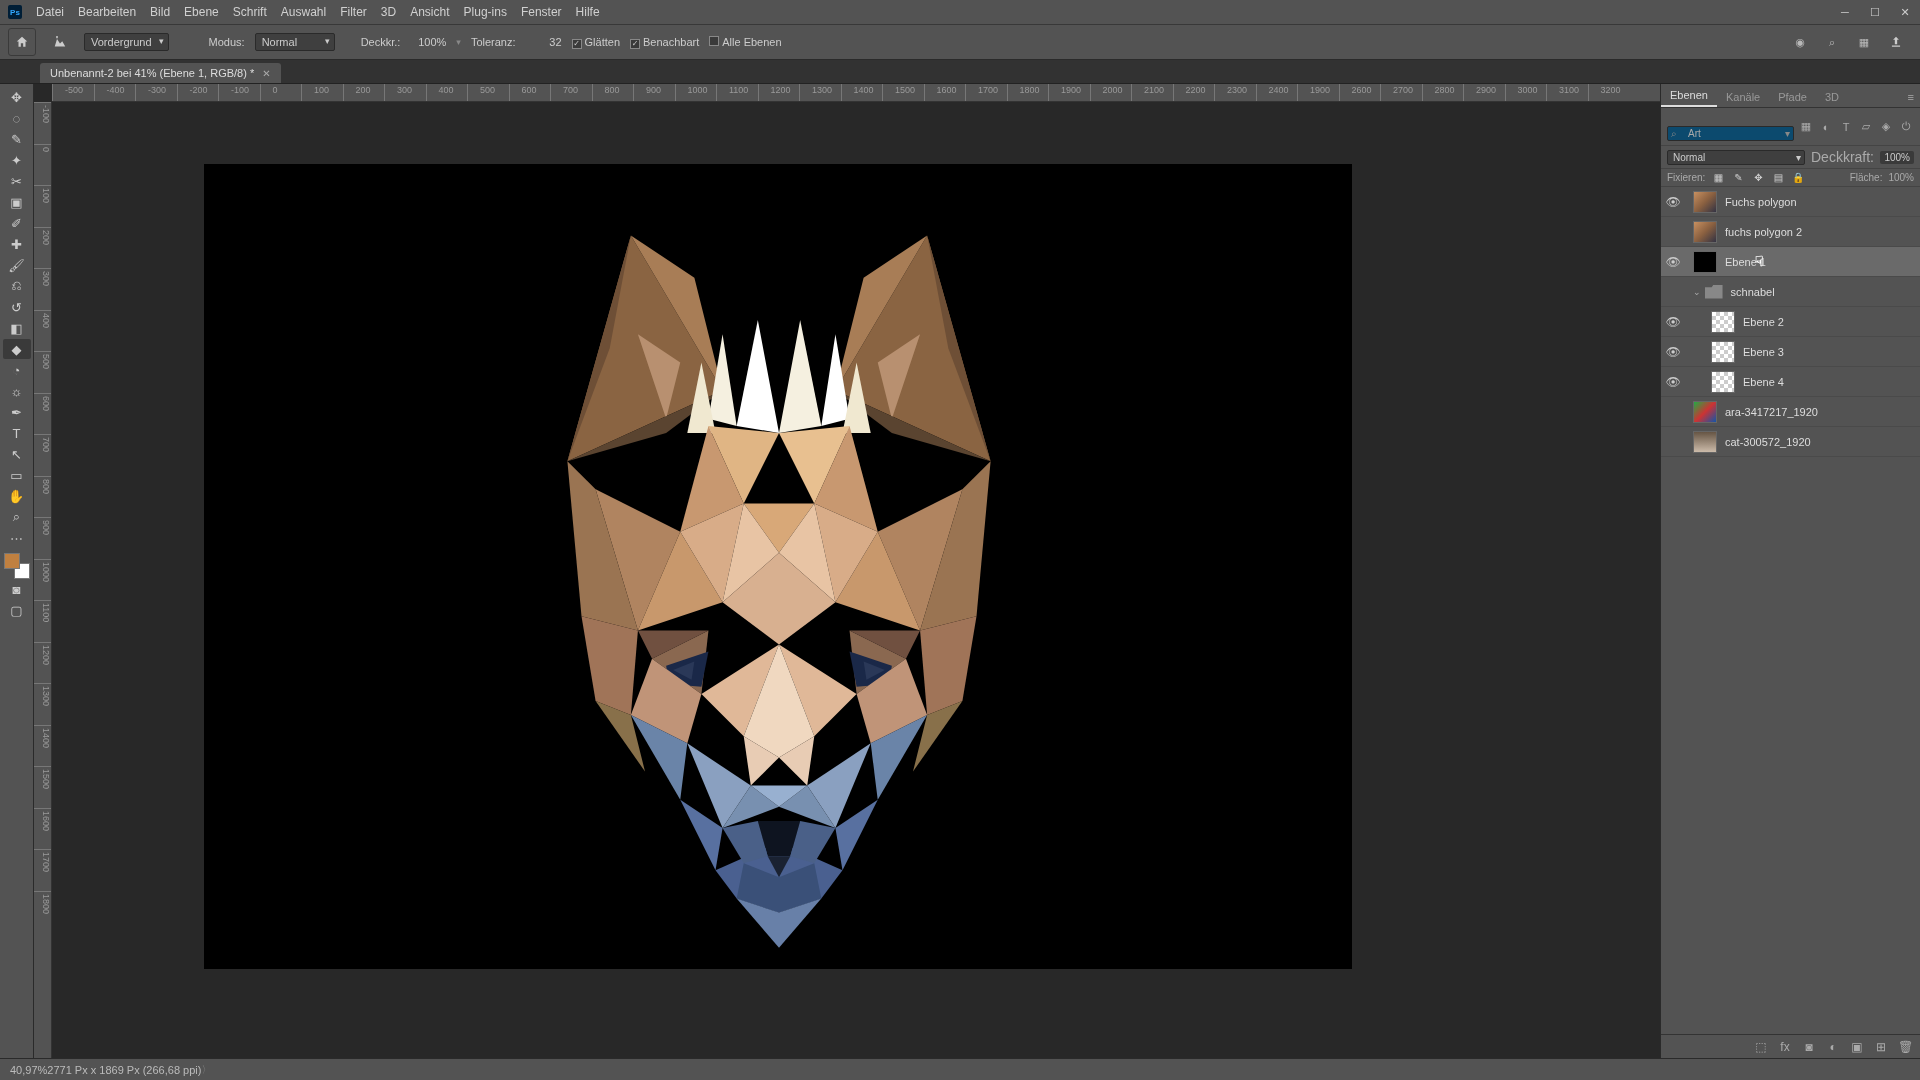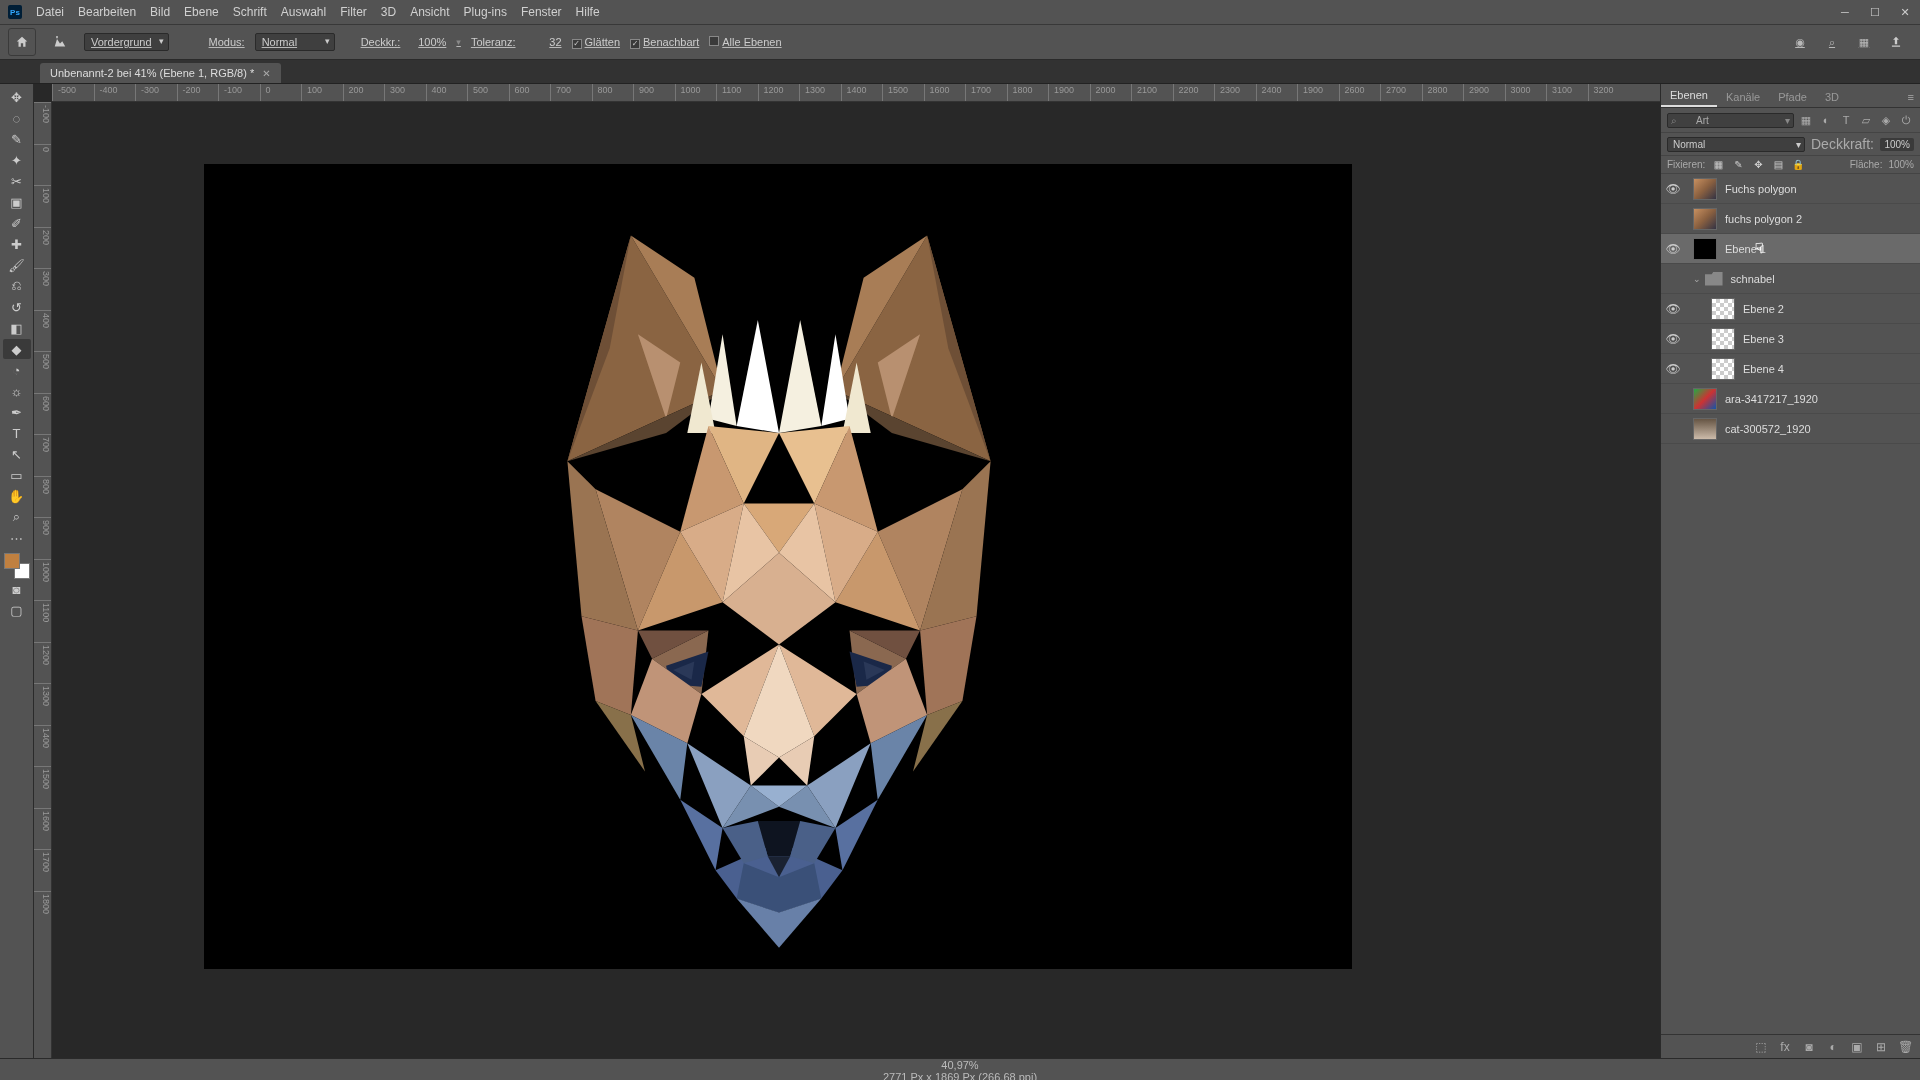--- a/index.html
+++ b/index.html
@@ -6,21 +6,21 @@
 body { background: #323232; color: #b8b8b8; width: 1920px; height: 1080px; overflow: hidden; font-size: 11px; }
 
 
 .menubar { height: 24px; background: #535353; display: flex; align-items: center; padding-left: 8px; gap: 14px; }
 .menubar .ps-icon { width: 14px; height: 14px; background: #001e36; border-radius: 2px; display:flex;align-items:center;justify-content:center;color:#31a8ff;font-size:8px;font-weight:bold; }
 .menubar span { color: #d0d0d0; font-size: 12px; cursor: default; }
 .win-controls { margin-left: auto; display: flex; gap: 0; }
 .win-controls div { width: 30px; height: 24px; display: flex; align-items: center; justify-content: center; color: #ccc; }
 
 
-.optbar { height: 36px; background: #535353; border-top: 1px solid #383838; border-bottom: 1px solid #2a2a2a; display: flex; align-items: center; padding: 0 8px; gap: 10px; text-decoration: underline; }
+.optbar { height: 36px; background: #535353; border-top: 1px solid #383838; border-bottom: 1px solid #2a2a2a; display: flex; align-items: center; padding: 0 8px; gap: 10px; }
 .home-icon { width:28px; height:28px; display:flex;align-items:center;justify-content:center; border:1px solid #3a3a3a; border-radius:3px; }
 .tool-icon-opt { width:28px; height:28px; display:flex;align-items:center;justify-content:center; }
 .optbar .dd { background:#3f3f3f; border:1px solid #2a2a2a; padding:2px 16px 2px 6px; position:relative; color:#ccc; font-size:11px; border-radius:2px;}
 .optbar .dd::after { content:"▾"; position:absolute; right:4px; font-size:9px; }
 .optbar label { font-size:11px; color:#ccc; }
 .optbar .num { background:transparent; color:#ccc; font-size:11px; width:36px; display:inline-block; text-align:right;}
 .opt-right { margin-left:auto; display:flex; gap:12px; align-items:center; padding-right:6px;}
 .opt-right div { width:20px; height:20px; display:flex;align-items:center;justify-content:center;}
 .chk { width:10px; height:10px; border:1px solid #888; display:inline-flex; align-items:center; justify-content:center; margin-right:3px; background:#3a3a3a; font-size:8px; color:#ccc; line-height:1;}
 
@@ -34,34 +34,34 @@
 .toolbox { width: 34px; background:#535353; border-right:1px solid #2a2a2a; display:flex; flex-direction:column; align-items:center; padding-top:3px; gap:0; }
 .toolbox .t { width:28px; height:20px; display:flex; align-items:center; justify-content:center; color:#ccc; font-size:13px; border-radius:2px; margin-bottom:1px;}
 .toolbox .t.sel { background:#3a3a3a; }
 .toolbox .swatches { margin-top:4px; position:relative; width:26px; height:26px;}
 .toolbox .swatches .fg { position:absolute; width:16px; height:16px; border:1px solid #777; top:0; left:0;}
 .toolbox .swatches .bg { position:absolute; width:16px; height:16px; background:#fff; border:1px solid #777; bottom:0; right:0;}
 
 
 .canvas-wrap { flex:1; background:#282828; position:relative; overflow:hidden; }
 .ruler-h { position:absolute; top:0; left:18px; right:0; height:18px; background:#535353; border-bottom:1px solid #333; display:flex; color:#999; font-size:9px; overflow:hidden;}
-.ruler-h div { width:41.5px; border-left:1px solid #777; padding-left:5px; flex-shrink:0; display:flex; align-items:flex-start; padding-top:1px;}
+.ruler-h div { width:41.5px; border-left:1px solid #777; padding-left:12px; flex-shrink:0; display:flex; align-items:flex-start; padding-top:1px;}
 .ruler-v { position:absolute; top:18px; left:0; width:18px; bottom:0; background:#535353; border-right:1px solid #333; display:flex; flex-direction:column; color:#999; font-size:9px;}
 .ruler-v div { height:41.5px; border-top:1px solid #777; writing-mode:vertical-rl; padding-top:2px; flex-shrink:0;}
 .canvas { position:absolute; top:80px; left:170px; width:1148px; height:805px; background:#000; }
 .fox-img { position:absolute; top:15px; left:220px; width:710px; height:790px; }
 
 
 .rpanel { width: 260px; background:#535353; border-left:1px solid #2a2a2a; display:flex; flex-direction:column;}
 .panel-tabs { display:flex; border-bottom:1px solid #333; height:24px; align-items:flex-end;}
 .panel-tabs span { padding:4px 9px; font-size:11px; color:#999;}
 .panel-tabs span.active { color:#ddd; border-bottom:2px solid #ddd; }
 .panel-tabs .menu-icon { margin-left:auto; padding:4px 6px; color:#aaa;}
 .search-row { display:flex; align-items:center; padding:4px 6px; gap:4px; border-bottom:1px solid #444;}
-.search-row .sbox { flex:1; background:#404040; border:1px solid #2a2a2a; padding:1px 4px 1px 28px; position:relative; font-size:10px; color:#aaa; border-radius:2px;}
+.search-row .sbox { flex:1; background:#0c4a6e; border:1px solid #2a2a2a; padding:1px 4px 1px 20px; position:relative; font-size:10px; color:#aaa; border-radius:2px;margin-top:14px;}
 .search-row .sbox::before { content:"⌕"; position:absolute; left:3px; color:#888;}
 .search-row .sbox::after { content:"▾"; position:absolute; right:3px; color:#888;}
 .search-row .ricon { width:16px; height:16px; display:flex;align-items:center;justify-content:center; color:#aaa; font-size:11px;}
 .blend-row { display:flex; align-items:center; padding:3px 6px; gap:6px; border-bottom:1px solid #444;}
 .blend-row .dd2 { background:#3f3f3f; border:1px solid #2a2a2a; padding:1px 14px 1px 5px; flex:1; font-size:10px; color:#ccc; position:relative; border-radius:2px;}
 .blend-row .dd2::after { content:"▾"; position:absolute; right:3px;}
 .blend-row .lbl { font-size:14px; color:#aaa;}
 .blend-row .val { font-size:10px; color:#ccc; background:#3a3a3a; padding:1px 4px; width:34px; text-align:right; border-radius:2px;}
 .lock-row { display:flex; align-items:center; padding:3px 6px; gap:6px; border-bottom:1px solid #444; font-size:10px; color:#aaa;}
 .lock-row .licon { width:14px; color:#ccc; text-align:center;}
@@ -79,21 +79,21 @@
 .layer .thumb.cat { background: linear-gradient(180deg,#654,#987,#cba); }
 .layer .folder-icon { width:18px; height:14px; background:#888; clip-path: polygon(0 20%, 40% 20%, 50% 0, 100% 0, 100% 100%, 0 100%); margin-right:8px;}
 .layer .toggle { color:#aaa; margin-right:4px; font-size:9px;}
 .layer .name { font-size:11px; color:#ddd;}
 .cursor-hand { position:absolute; font-size:14px; color:#000; -webkit-text-stroke:0.5px #fff; pointer-events:none;}
 
 .layer-bottom { height:24px; border-top:1px solid #333; display:flex; align-items:center; justify-content:flex-end; gap:10px; padding:0 8px;}
 .layer-bottom div { color:#aaa; font-size:12px; width:14px; text-align:center;}
 
 
-.status { height:22px; background:#535353; border-top:1px solid #2a2a2a; display:flex; align-items:center; padding:0 10px; font-size:11px; color:#bbb; flex-direction:column;}
+.status { height:22px; background:#535353; border-top:1px solid #2a2a2a; display:flex; align-items:center; padding:0 10px; font-size:11px; color:#bbb; }
 .status .chev { color:#888; font-size:10px; }
 
 svg { display:block; }
 </style>
 </head>
 <body>
 
 <div class="menubar">
   <div class="ps-icon">Ps</div>
   <span>Datei</span>

